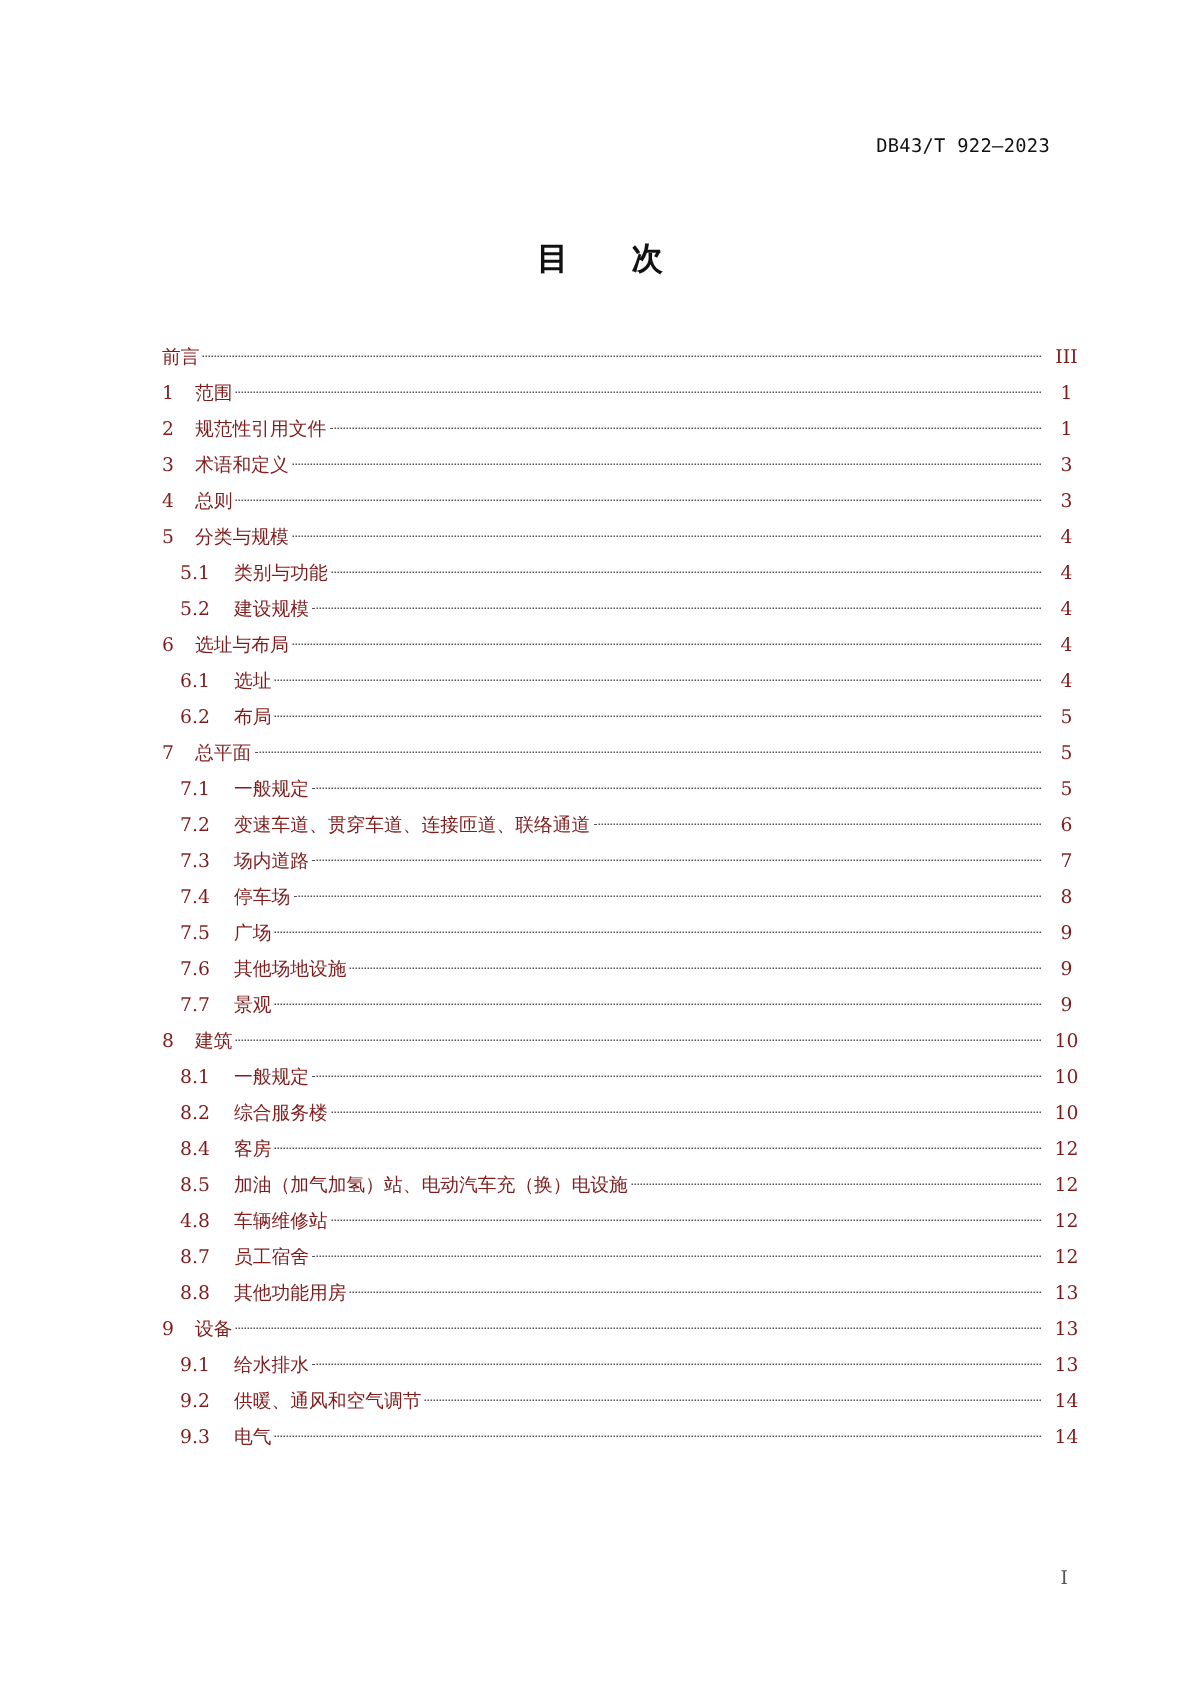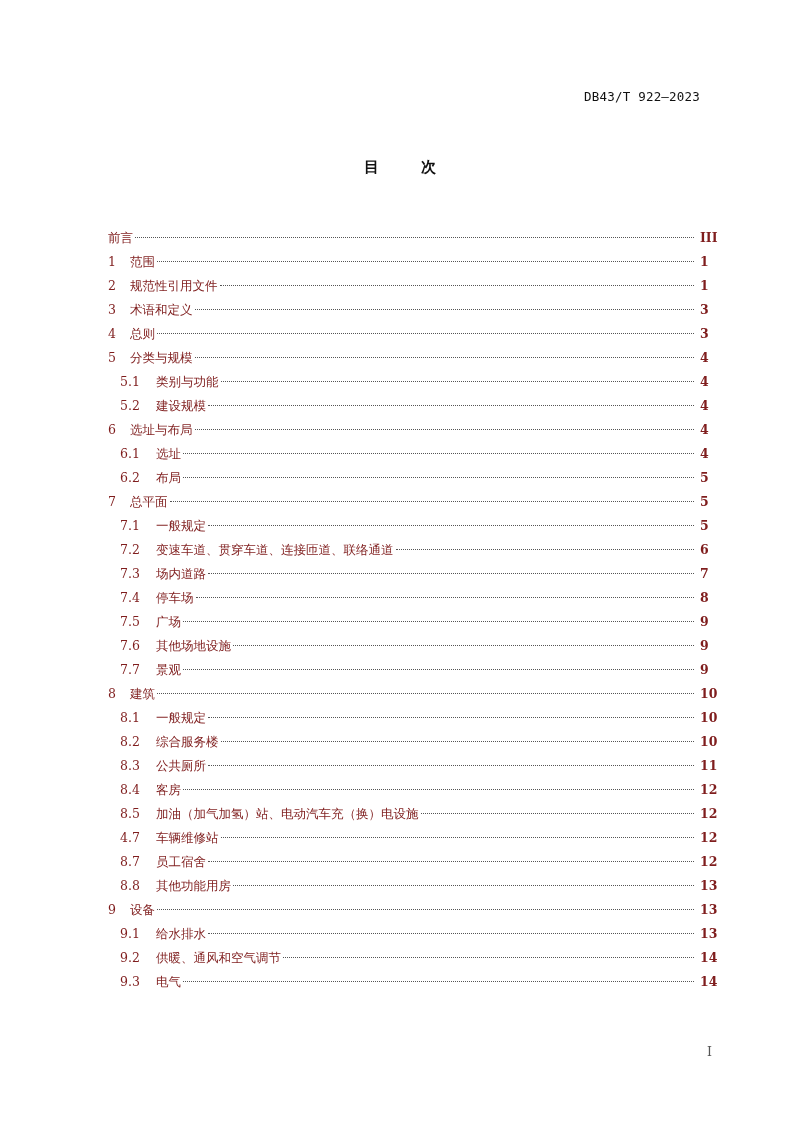--- a/index.html
+++ b/index.html
@@ -1,30 +1,30 @@
 <!DOCTYPE html>
 <html><head>
   <meta charset="utf-8">
   <style>
     html, body { margin: 0; padding: 0; background: #ffffff; }
     body { width: 800px; height: 1132px; position: relative; overflow: hidden; color: #222; font-family: "DejaVu Serif", "Liberation Serif", serif; }
     .doc-code { position: absolute; top: 89px; right: 100px; font-family: "DejaVu Sans Mono", "Liberation Mono", monospace; font-size: 12.5px; color: #111; letter-spacing: 0.2px; }
-    .title { position: absolute; top: 158px; left: 0; width: 800px; text-align: center; font-family: "DejaVu Sans", "Liberation Sans", sans-serif; font-size: 15px; font-weight: bold; color: #111; }
+    .title { position: absolute; top: 158px; left: 0; width: 800px; text-align: center; font-family: "DejaVu Sans", "Liberation Sans", sans-serif; font-size: 21px; font-weight: bold; color: #111; }
     .title span { display: inline-block; }
     .title .gap { width: 42px; }
     .toc { position: absolute; top: 226px; left: 108px; width: 614px; }
     .row { display: flex; align-items: baseline; height: 24px; line-height: 24px; font-size: 12.5px; color: #7f1d1d; }
     .row.l2 { padding-left: 12px; }
     .num { display: inline-block; white-space: pre; }
     .row.l1 .num { width: 22px; }
     .row.l2 .num { width: 36px; }
     .row.l0 .num { width: 0; }
     .label { white-space: nowrap; }
     .leader { flex: 1; border-bottom: 1.3px dotted #555; margin: 0 6px 0 2px; position: relative; top: -4px; height: 0; }
-    .page { width: 22px; text-align: left; font-weight: bold; }
+    .page { width: 22px; text-align: center; }
     .folio { position: absolute; top: 1044px; right: 88px; font-size: 12.5px; color: #555; }
   </style>
 </head>
 <body>
 
 <div class="doc-code">DB43/T 922—2023</div>
 
 <div class="title">
   <span>目</span><span class="gap"></span><span>次</span>
 </div>
@@ -156,39 +156,33 @@
       <span class="leader"></span>
       <span class="page">10</span>
     </div>
     <div class="row l2">
       <span class="num">8.2</span>
       <span class="label">综合服务楼</span>
       <span class="leader"></span>
       <span class="page">10</span>
     </div>
     <div class="row l2">
-      <span class="num">8.3</span>
-      <span class="label">公共厕所</span>
-      <span class="leader"></span>
-      <span class="page">11</span>
-    </div>
-    <div class="row l2">
       <span class="num">8.4</span>
       <span class="label">客房</span>
       <span class="leader"></span>
       <span class="page">12</span>
     </div>
     <div class="row l2">
       <span class="num">8.5</span>
       <span class="label">加油（加气加氢）站、电动汽车充（换）电设施</span>
       <span class="leader"></span>
       <span class="page">12</span>
     </div>
     <div class="row l2">
-      <span class="num">4.7</span>
+      <span class="num">4.8</span>
       <span class="label">车辆维修站</span>
       <span class="leader"></span>
       <span class="page">12</span>
     </div>
     <div class="row l2">
       <span class="num">8.7</span>
       <span class="label">员工宿舍</span>
       <span class="leader"></span>
       <span class="page">12</span>
     </div>

